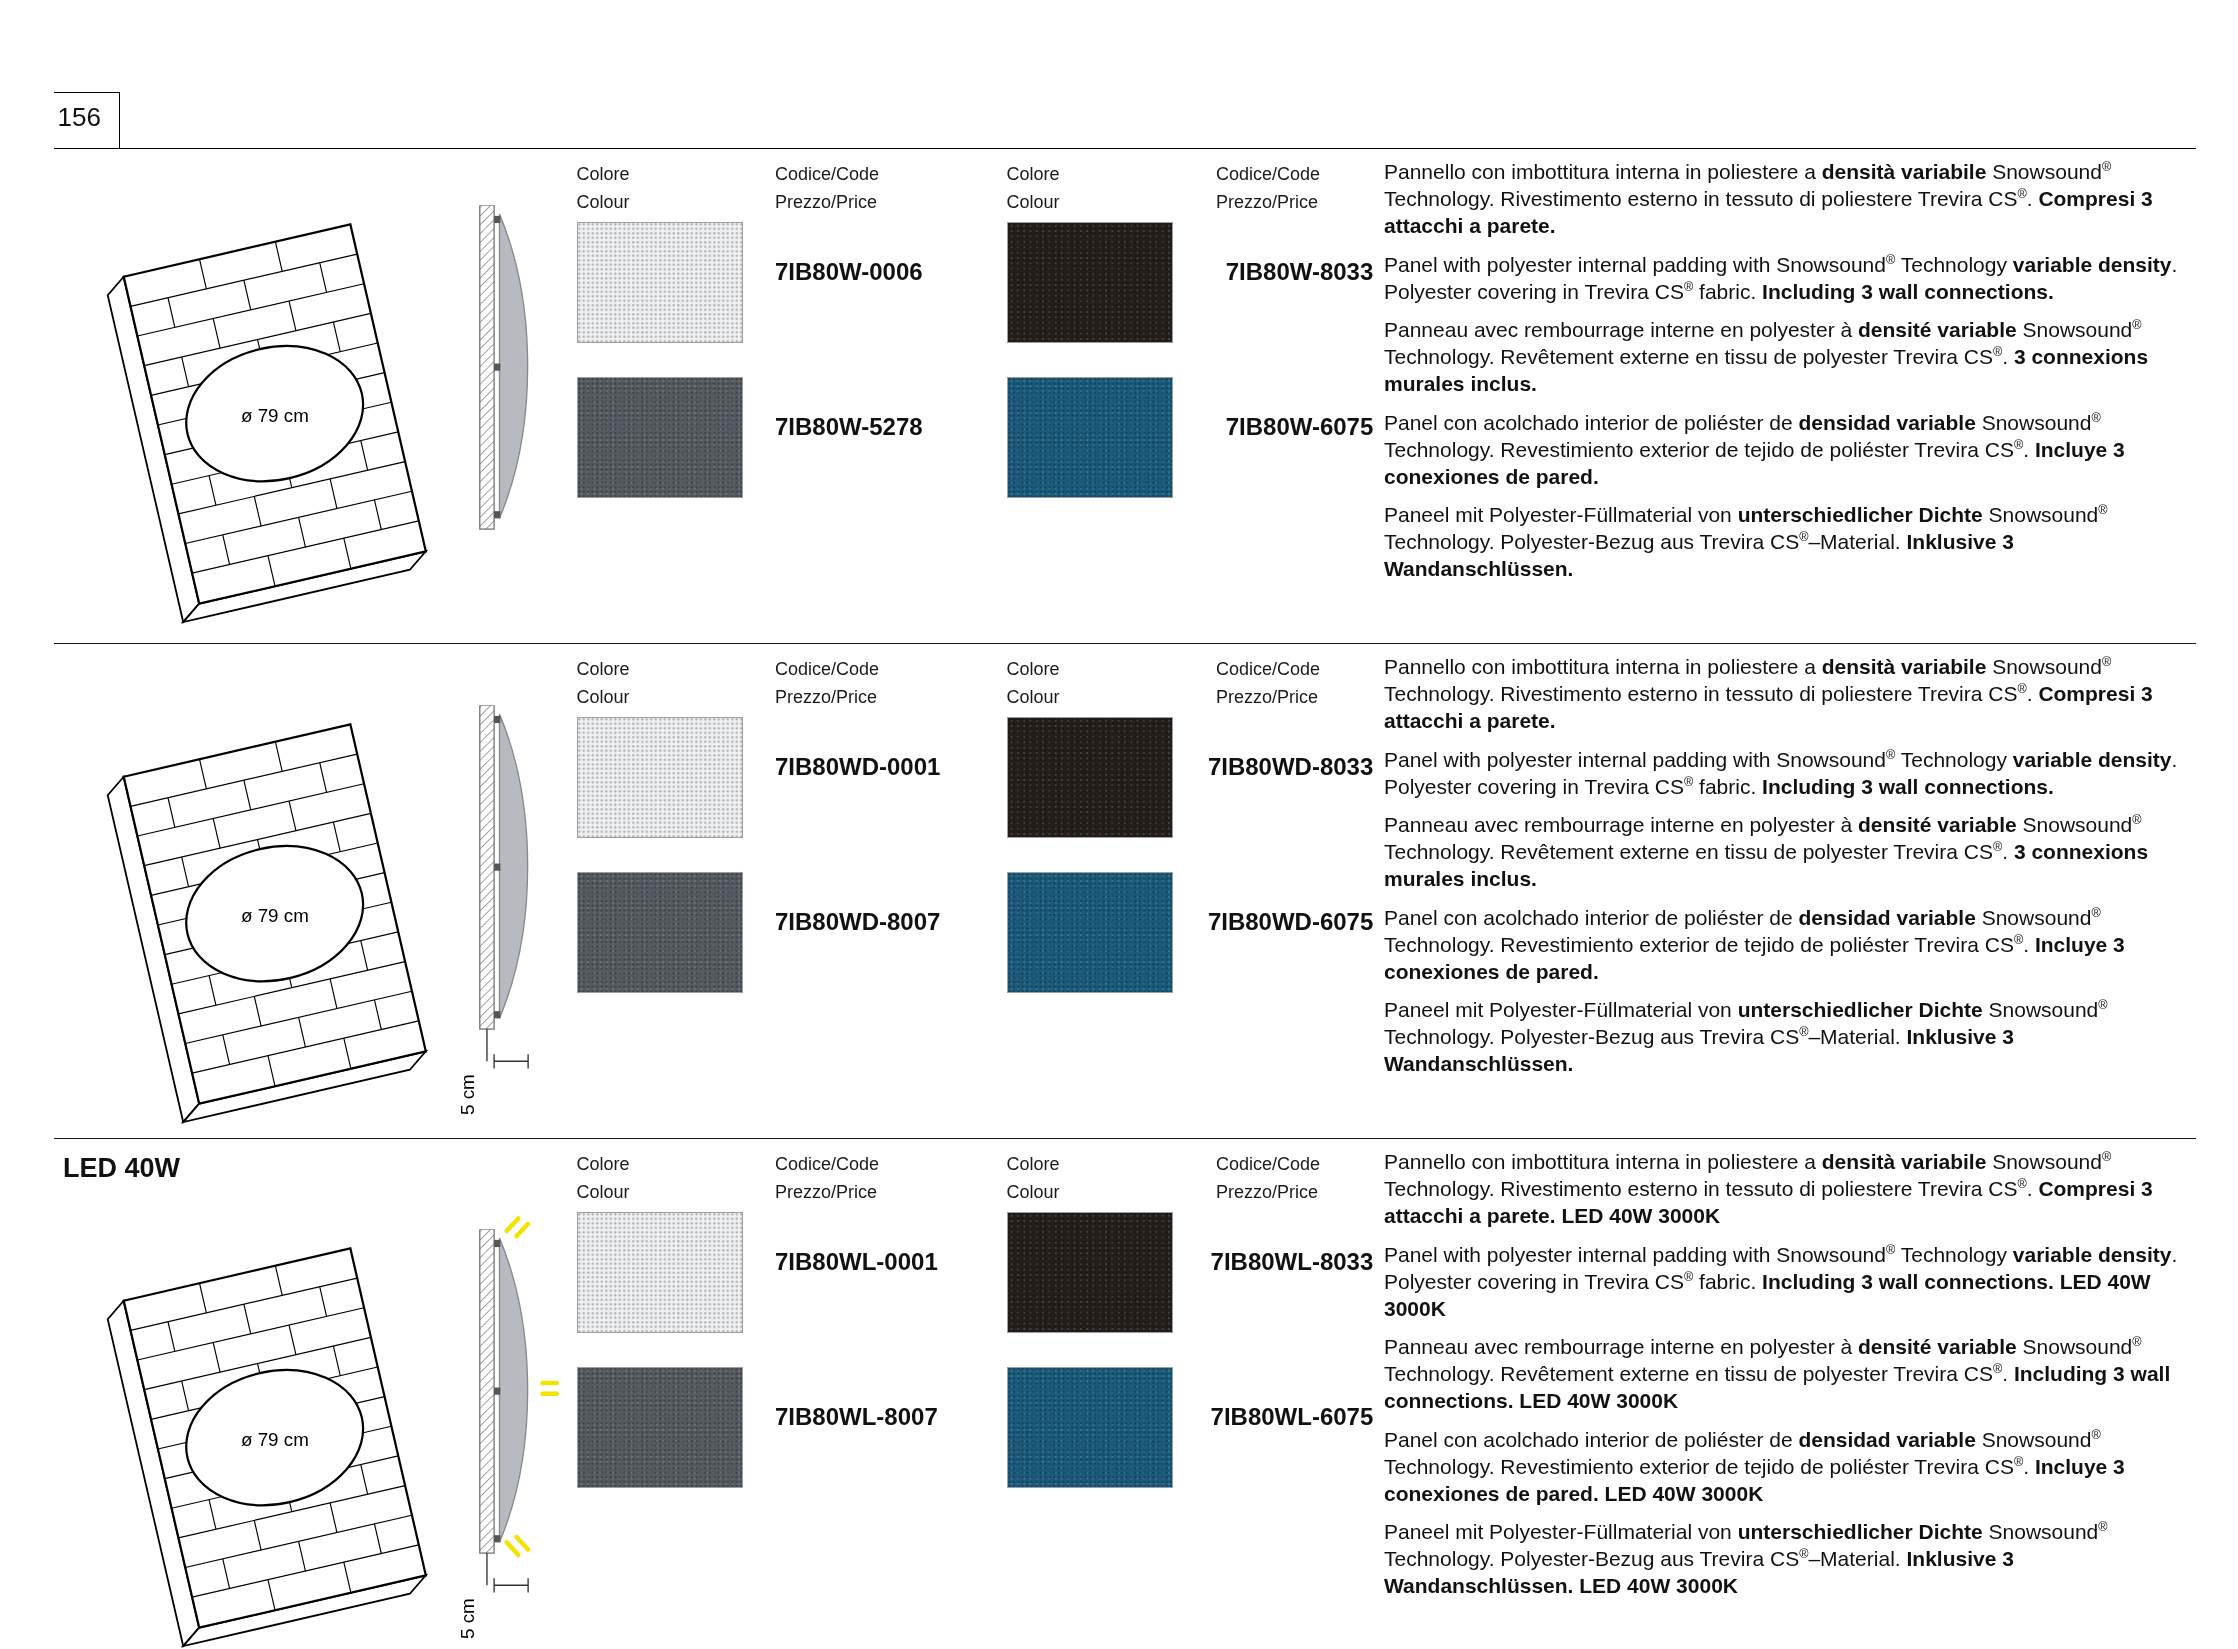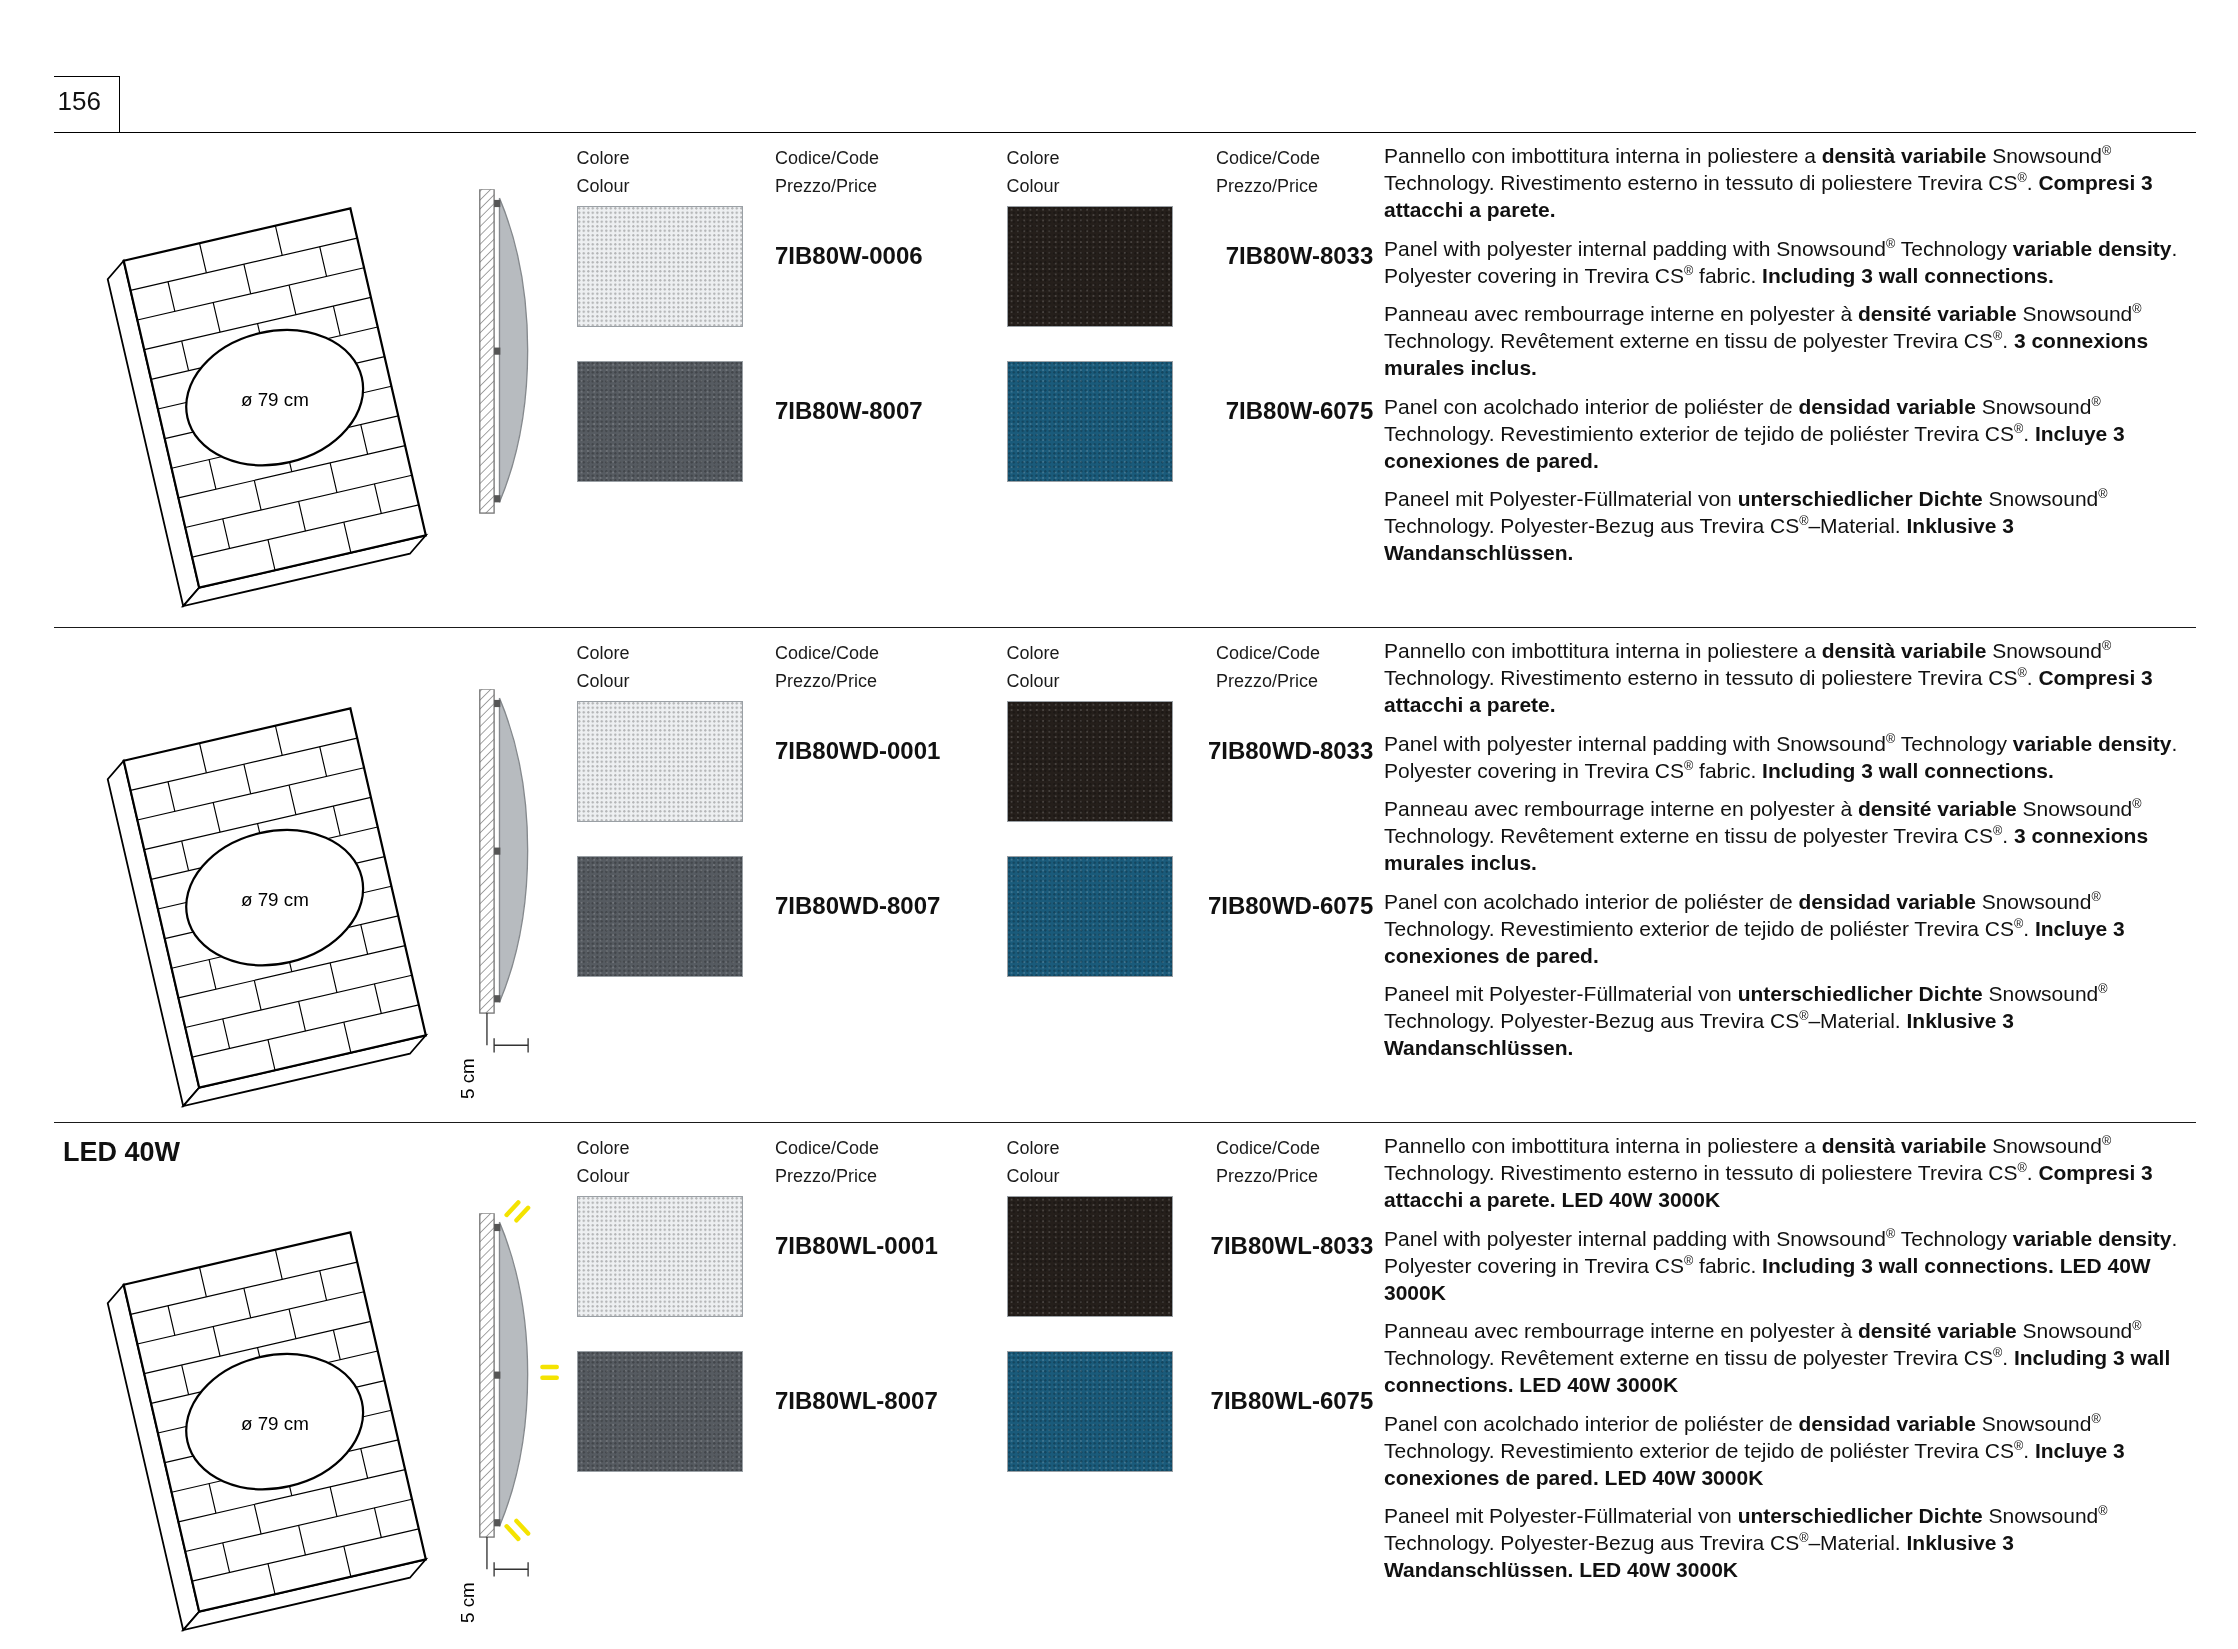--- a/index.html
+++ b/index.html
@@ -8,21 +8,21 @@
     width: 2239px;
     height: 1650px;
     background: #ffffff;
     font-family: "Liberation Sans", sans-serif;
     color: #111;
     overflow: hidden;
   }
   .page {
     width: 2239px;
     height: 1536px;
-    padding: 0 43px 0 54px;
+    padding: 16px 43px 0 54px;
   }
 
   
   .page-header {
     height: 133px;
     border-bottom: 1.8px solid #000;
     display: flex;
     align-items: flex-end;
   }
   .pagenum-box {
@@ -181,21 +181,21 @@
     <div class="col col-colore">
       <div class="colhead">Colore
 Colour</div>
       <div class="swatch s1" style="background-color: rgb(237, 239, 241);"></div>
       <div class="swatch s2" style="background-color: rgb(86, 91, 97);"></div>
     </div>
     <div class="col col-codice">
       <div class="colhead">Codice/Code
 Prezzo/Price</div>
       <div class="code c1">7IB80W-0006</div>
-      <div class="code c2">7IB80W-8007</div>
+      <div class="code c2">7IB80W-5278</div>
     </div>
     <div class="col col-colore2">
       <div class="colhead">Colore
 Colour</div>
       <div class="swatch s1" style="background-color: rgb(37, 31, 27);"></div>
       <div class="swatch s2" style="background-color: rgb(26, 91, 123);"></div>
     </div>
     <div class="col col-codice2">
       <div class="colhead">Codice/Code
 Prezzo/Price</div>

